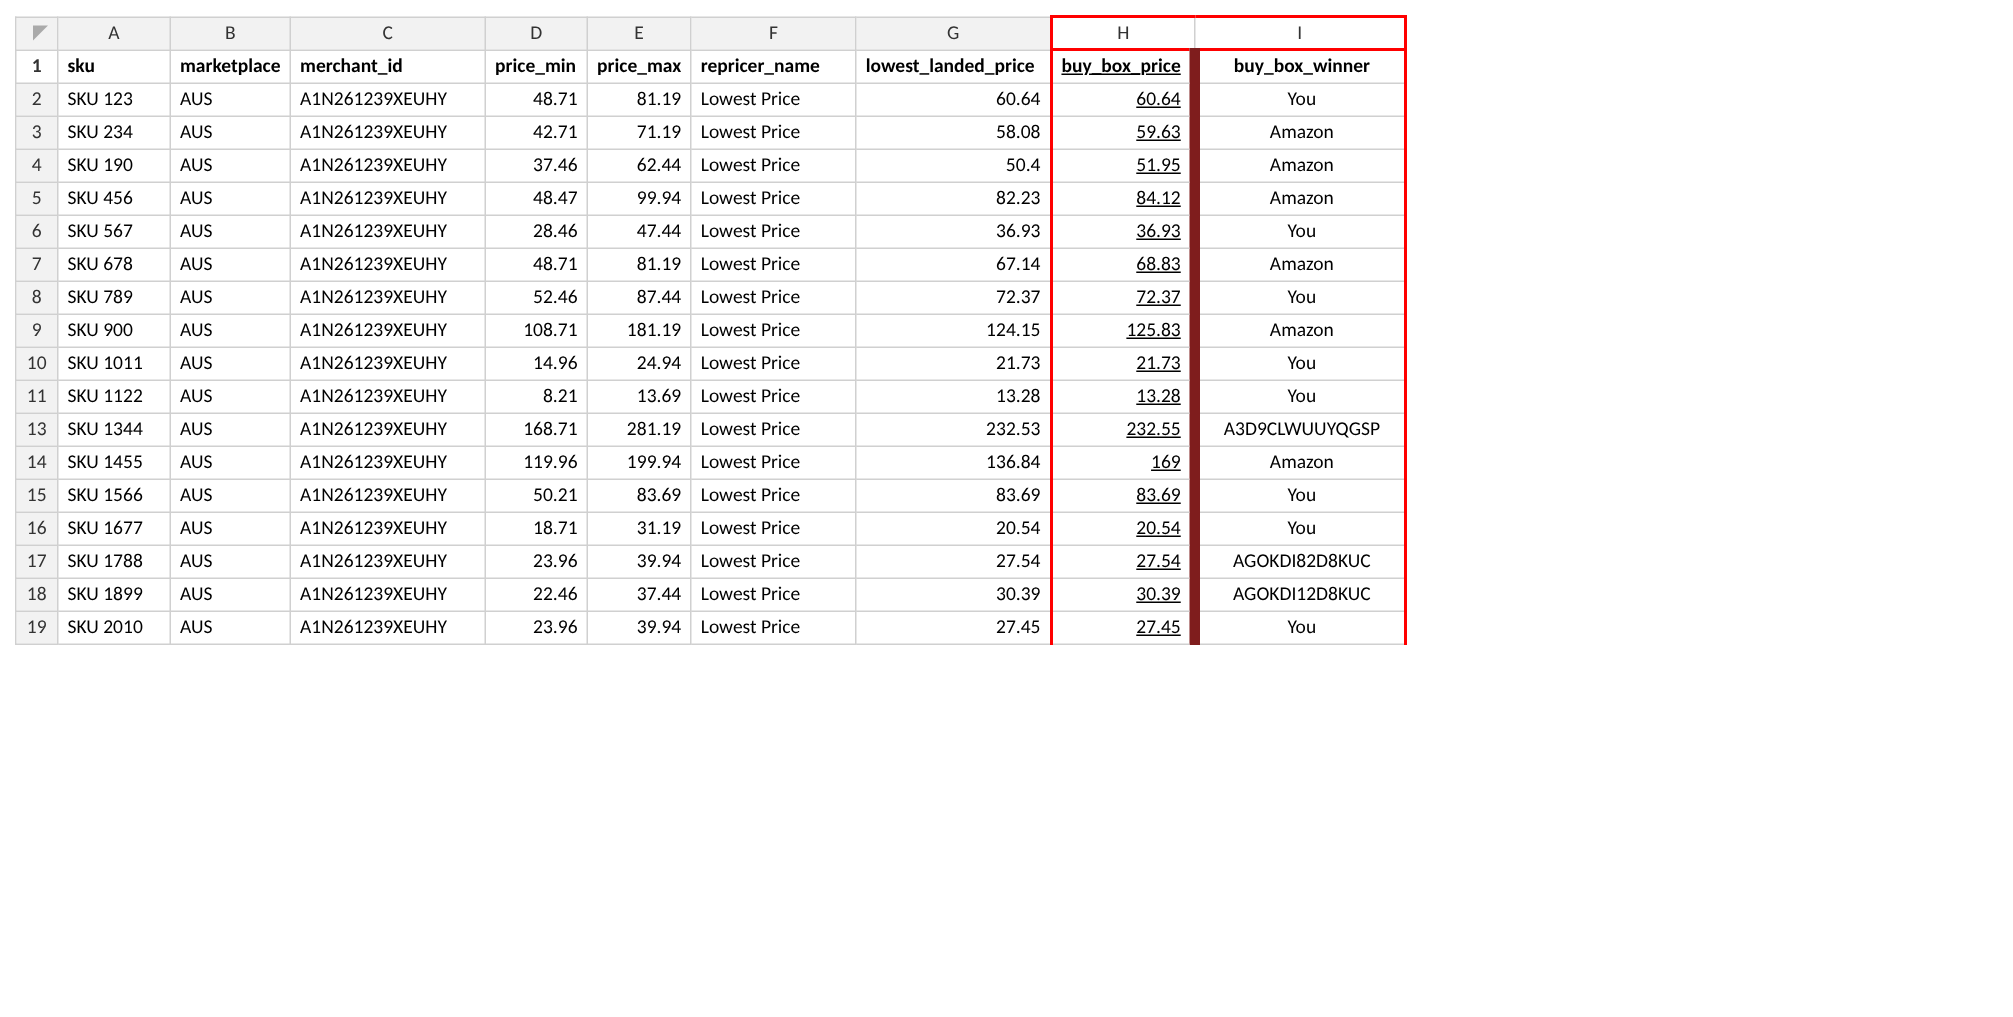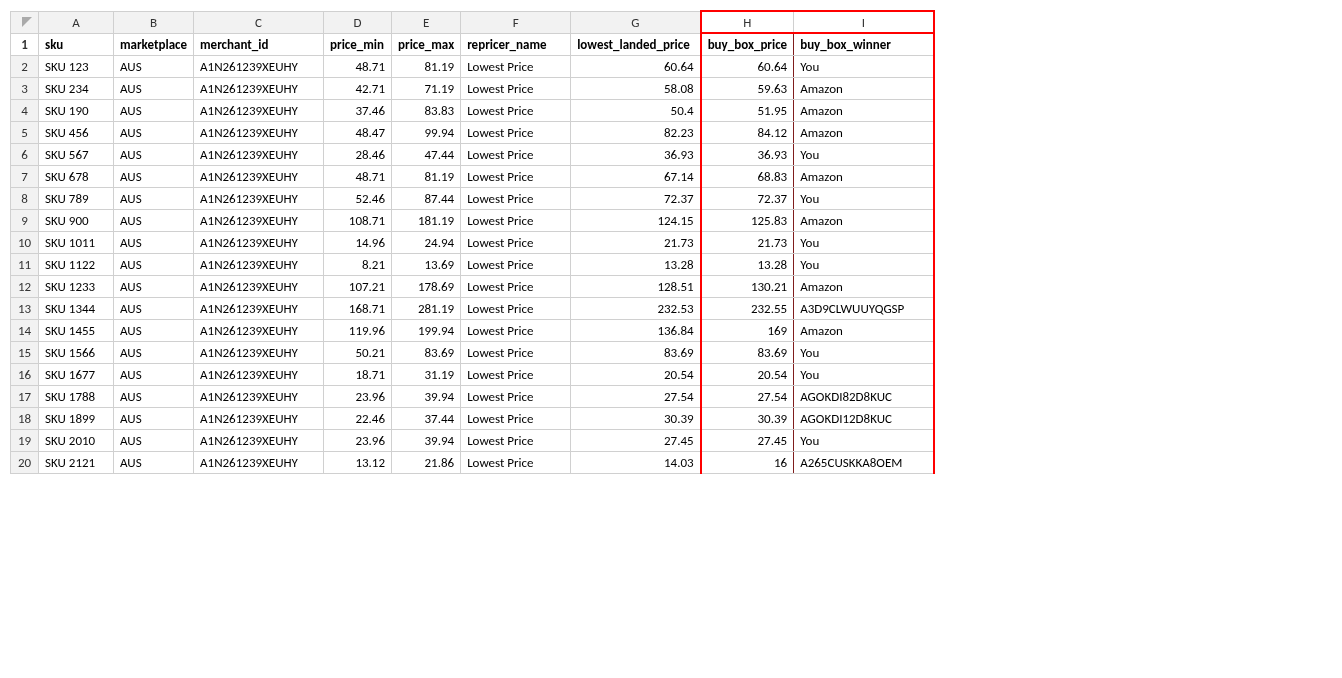--- a/index.html
+++ b/index.html
@@ -96,24 +96,26 @@
 
     
     .h-top-border td.col-h, .h-top-border td.col-i {
       border-top: 2px solid red;
     }
     .h-bottom-border td.col-h, .h-bottom-border td.col-i {
       border-bottom: 2px solid red;
     }
     td.col-h {
       border-left: 2px solid red;
-      border-right: 1px solid #7f1d1d;
+      border-right: 7px solid #7f1d1d;
+      text-decoration: underline;
     }
     td.col-i {
       border-right: 2px solid red;
+      text-align: center;
     }
     .h-top-border td.col-h {
       border-top: 2px solid red;
       border-left: 2px solid red;
     }
     .h-top-border td.col-i {
       border-top: 2px solid red;
       border-right: 2px solid red;
     }
     .h-bottom-border td.col-h {
@@ -206,21 +208,21 @@
           <td class="num">58.08</td>
           <td class="num col-h">59.63</td>
           <td class="col-i">Amazon</td>
         </tr>
         <tr>
           <td class="row-num">4</td>
           <td>SKU 190</td>
           <td>AUS</td>
           <td>A1N261239XEUHY</td>
           <td class="num">37.46</td>
-          <td class="num">83.83</td>
+          <td class="num">62.44</td>
           <td>Lowest Price</td>
           <td class="num">50.4</td>
           <td class="num col-h">51.95</td>
           <td class="col-i">Amazon</td>
         </tr>
         <tr>
           <td class="row-num">5</td>
           <td>SKU 456</td>
           <td>AUS</td>
           <td>A1N261239XEUHY</td>
@@ -295,32 +297,20 @@
           <td class="row-num">11</td>
           <td>SKU 1122</td>
           <td>AUS</td>
           <td>A1N261239XEUHY</td>
           <td class="num">8.21</td>
           <td class="num">13.69</td>
           <td>Lowest Price</td>
           <td class="num">13.28</td>
           <td class="num col-h">13.28</td>
           <td class="col-i">You</td>
-        </tr>
-        <tr>
-          <td class="row-num">12</td>
-          <td>SKU 1233</td>
-          <td>AUS</td>
-          <td>A1N261239XEUHY</td>
-          <td class="num">107.21</td>
-          <td class="num">178.69</td>
-          <td>Lowest Price</td>
-          <td class="num">128.51</td>
-          <td class="num col-h">130.21</td>
-          <td class="col-i">Amazon</td>
         </tr>
         <tr>
           <td class="row-num">13</td>
           <td>SKU 1344</td>
           <td>AUS</td>
           <td>A1N261239XEUHY</td>
           <td class="num">168.71</td>
           <td class="num">281.19</td>
           <td>Lowest Price</td>
           <td class="num">232.53</td>
@@ -392,27 +382,15 @@
           <td>SKU 2010</td>
           <td>AUS</td>
           <td>A1N261239XEUHY</td>
           <td class="num">23.96</td>
           <td class="num">39.94</td>
           <td>Lowest Price</td>
           <td class="num">27.45</td>
           <td class="num col-h">27.45</td>
           <td class="col-i">You</td>
         </tr>
-        <tr>
-          <td class="row-num">20</td>
-          <td>SKU 2121</td>
-          <td>AUS</td>
-          <td>A1N261239XEUHY</td>
-          <td class="num">13.12</td>
-          <td class="num">21.86</td>
-          <td>Lowest Price</td>
-          <td class="num">14.03</td>
-          <td class="num col-h">16</td>
-          <td class="col-i">A265CUSKKA8OEM</td>
-        </tr>
       </tbody>
   </table>
 </div>
 
 </body></html>

